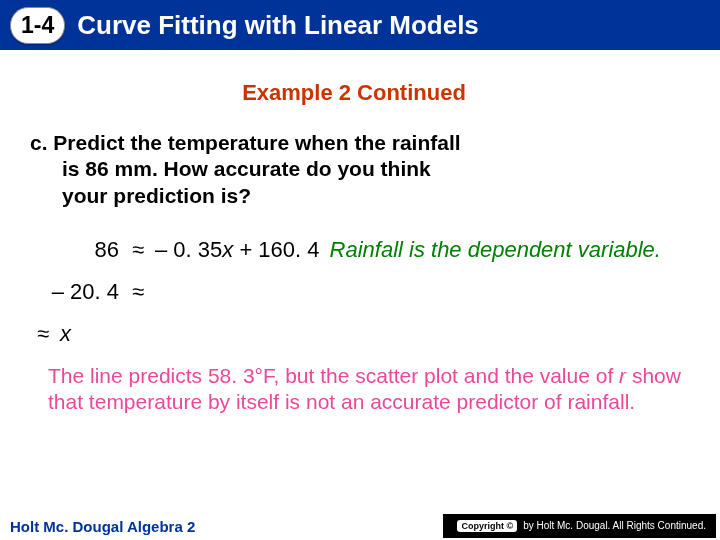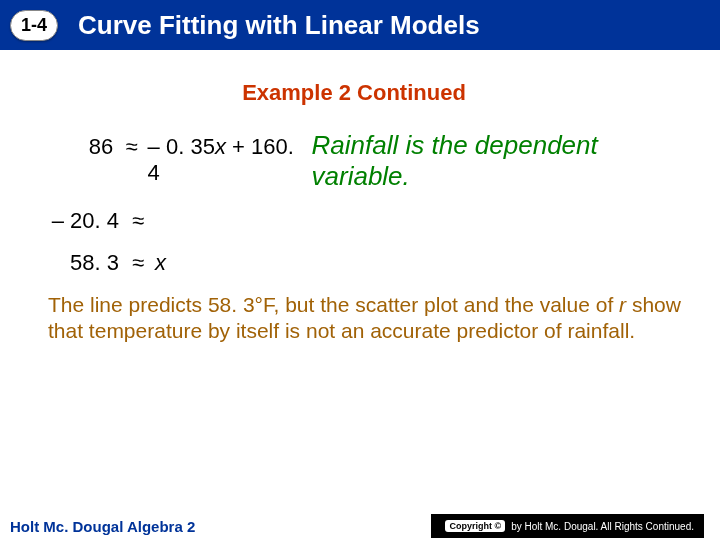--- a/index.html
+++ b/index.html
@@ -15,33 +15,33 @@
     background: #003399;
     height: 50px;
     display: flex;
     align-items: center;
     position: relative;
   }
   .lesson-badge {
     background: #ffffff;
     color: #000;
     font-weight: bold;
-    font-size: 18px;
+    font-size: 23px;
     padding: 4px 10px;
     border-radius: 18px;
     margin-left: 10px;
     border: 1px solid #888;
     box-shadow: 0 1px 2px rgba(0,0,0,0.3);
     font-family: Arial, sans-serif;
   }
   .header-title {
     color: #ffffff;
     font-weight: bold;
     font-size: 26px;
-    margin-left: 20px;
+    margin-left: 12px;
     font-family: Arial, sans-serif;
   }
   .content {
     padding: 18px 42px 0 30px;
   }
   .example-heading {
     text-align: center;
     color: #cc3300;
     font-weight: bold;
     font-size: 22px;
@@ -70,57 +70,56 @@
     display: flex;
     align-items: baseline;
   }
   .lhs { width: 95px; text-align: right; padding-right: 6px; }
   .approx { width: 26px; text-align: center; }
   .rhs { padding-left: 4px; }
   .ital-x { font-style: italic; }
   .note {
     color: #008000;
     font-style: italic;
-    font-size: 26px;
+    font-size: 22px;
     margin-left: 10px;
     font-family: Arial, sans-serif;
   }
   .conclusion {
     font-size: 21px;
     line-height: 1.25;
     margin: 14px 0 0 18px;
-    color: #a16207;
+    color: #ec4899;
     width: 660px;
     font-family: Arial, sans-serif;
   }
   .footer {
     position: absolute;
     bottom: 0;
     left: 0;
-    right: 16px;
+    right: 4px;
     height: 28px;
     display: flex;
     justify-content: space-between;
     align-items: center;
     padding: 0;
   }
   .footer-left {
     color: #003399;
     font-weight: bold;
     font-size: 15px;
     padding-left: 10px;
     font-family: Arial, sans-serif;
   }
   .footer-right {
     background: #000;
     color: #fff;
     font-size: 10px;
     padding: 6px 10px 6px 14px;
     display: flex;
-    align-items: center;
     gap: 6px;
     font-family: Arial, sans-serif;
   }
   .copyright-badge {
     background: #fff;
     color: #000;
     font-weight: bold;
     font-size: 9px;
     padding: 1px 4px;
     border-radius: 3px;
@@ -131,37 +130,42 @@
 
 <div class="header-bar">
   <span class="lesson-badge">1-4</span>
   <span class="header-title">Curve Fitting with Linear Models</span>
 </div>
 
 <div class="content">
 
   <div class="example-heading">Example 2 Continued</div>
 
+  <div class="question">
+    <span>c.</span>
+    <span>Predict the temperature when the rainfall</span>
+    <span class="indent">is 86 mm. How accurate do you think</span>
+    <span class="indent">your prediction is?</span>
+  </div>
 
   <div class="work-line work-row">
     <span class="lhs">86</span>
     <span class="approx">≈</span>
     <span class="rhs">
       <span>– 0. 35</span><span class="ital-x">x</span><span> + 160. 4</span>
     </span>
     <span class="note">Rainfall is the dependent variable.</span>
   </div>
 
   <div class="work-line work-row">
     <span class="lhs">– 20. 4</span>
     <span class="approx">≈</span>
   </div>
 
   <div class="work-line work-row">
-    <span class="lhs">58. 3</span>
     <span class="approx">≈</span>
     <span class="rhs ital-x">x</span>
   </div>
 
   <div class="conclusion">
     <span>The line predicts 58. 3°F, but the scatter plot and the value of </span><span class="ital-x">r</span><span> show that temperature by itself is not an accurate predictor of rainfall.</span>
   </div>
 
 </div>
 

